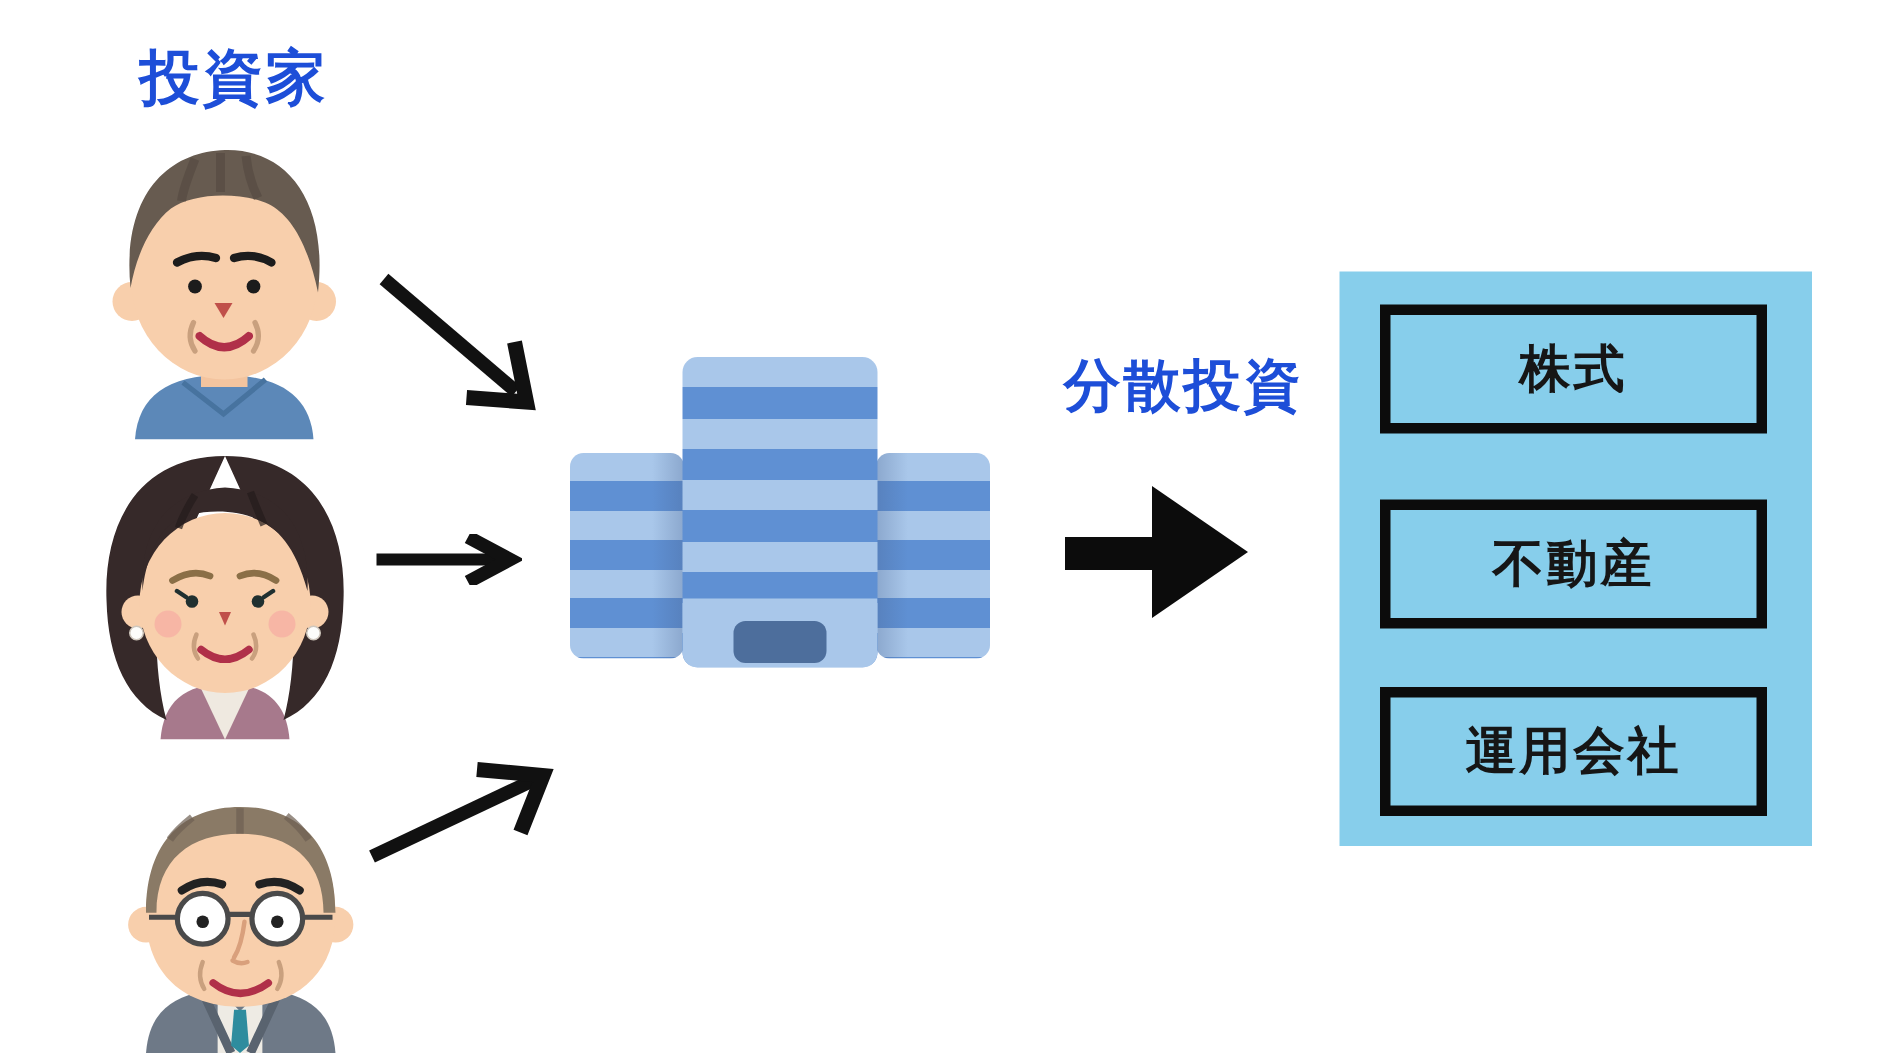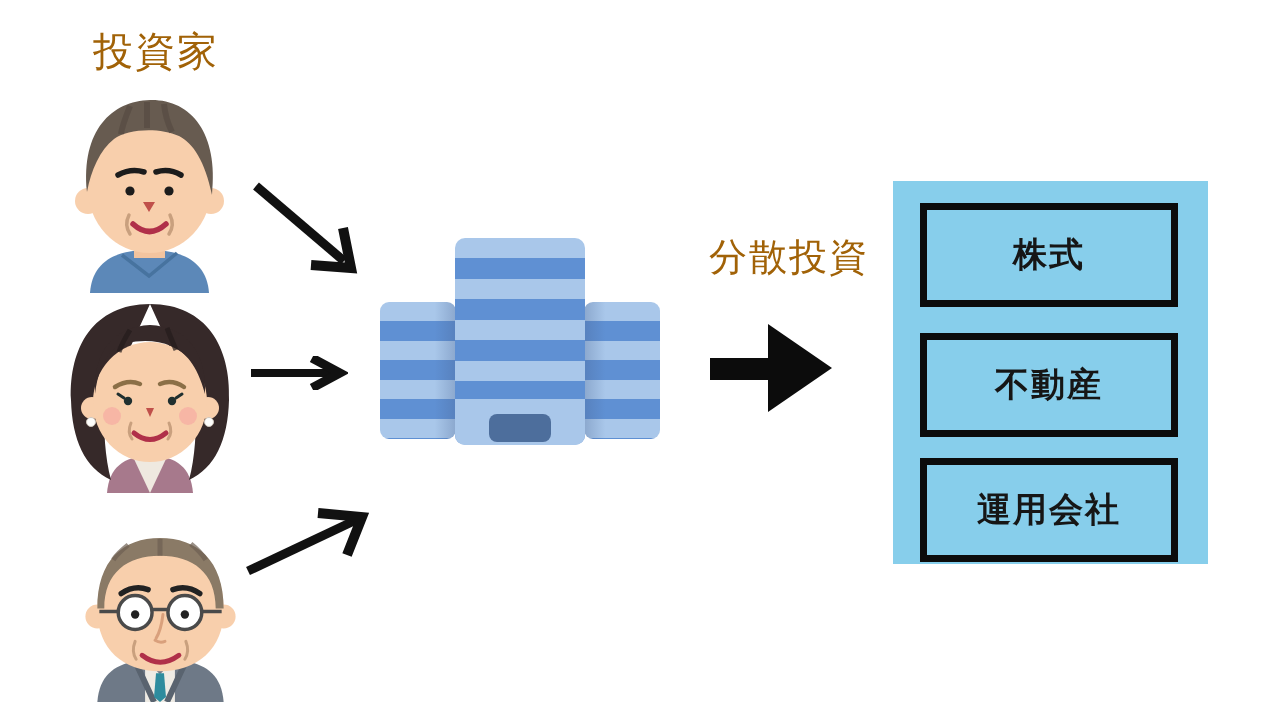--- a/index.html
+++ b/index.html
@@ -4,25 +4,25 @@
 <style>
   html,body{margin:0;padding:0;background:#ffffff;}
   #stage{
     position:relative;width:1267px;height:702px;background:#ffffff;
     overflow:hidden;
     font-family:"Liberation Serif","DejaVu Serif",serif;
     color:#111;
   }
   .jp-label{
     position:absolute;
-    font-weight:400;
+    font-weight:700;
     font-size:38px;
     letter-spacing:2px;
     white-space:nowrap;
-    color:#a16207;
+    color:#1d4ed8;
   }
   .centered{transform:translateX(-50%);}
   .avatar{position:absolute;}
   .arrow-svg{position:absolute;}
   
   .building{position:absolute;left:380px;top:238px;width:280px;height:210px;}
   .wing{
     position:absolute;top:64px;width:76px;height:137px;border-radius:9px;
   }
   .wing-left{
@@ -56,21 +56,21 @@
     position:absolute;left:50%;bottom:3px;transform:translateX(-50%);
     width:62px;height:28px;border-radius:8px;
     background:var(--building-door,#4D6E9C);
   }
   
   .panel{
     position:absolute;left:893px;top:181px;width:315px;height:383px;
     background:var(--panel-blue,#87CEEB);
   }
   .dest-box{
-    position:absolute;left:27px;width:258px;height:104px;
+    position:absolute;left:27px;width:258px;height:86px;
     border:7px solid #0c0c0c;box-sizing:border-box;
     display:flex;align-items:center;justify-content:center;
     font-weight:700;font-size:34px;letter-spacing:2px;color:#161616;
   }
   .dest-box-1{top:22px;}
   .dest-box-2{top:152px;}
   .dest-box-3{top:277px;}
 </style>
 </head>
 <body>

